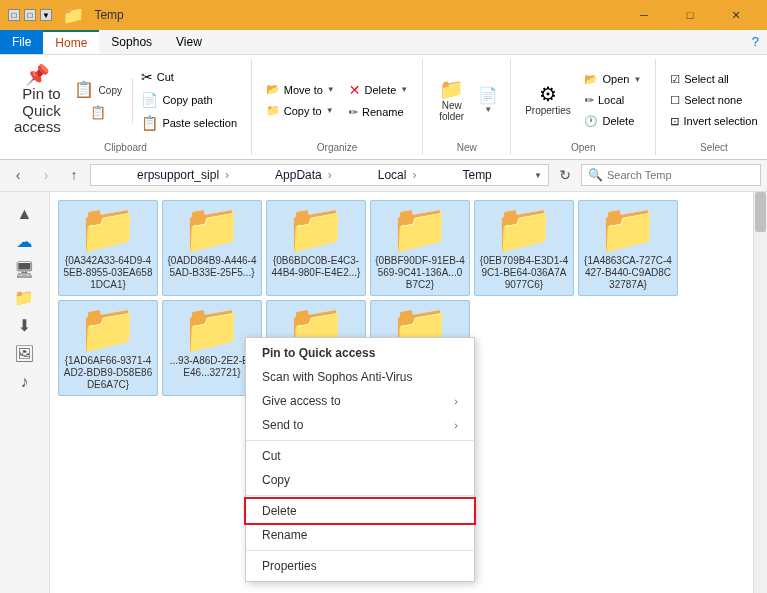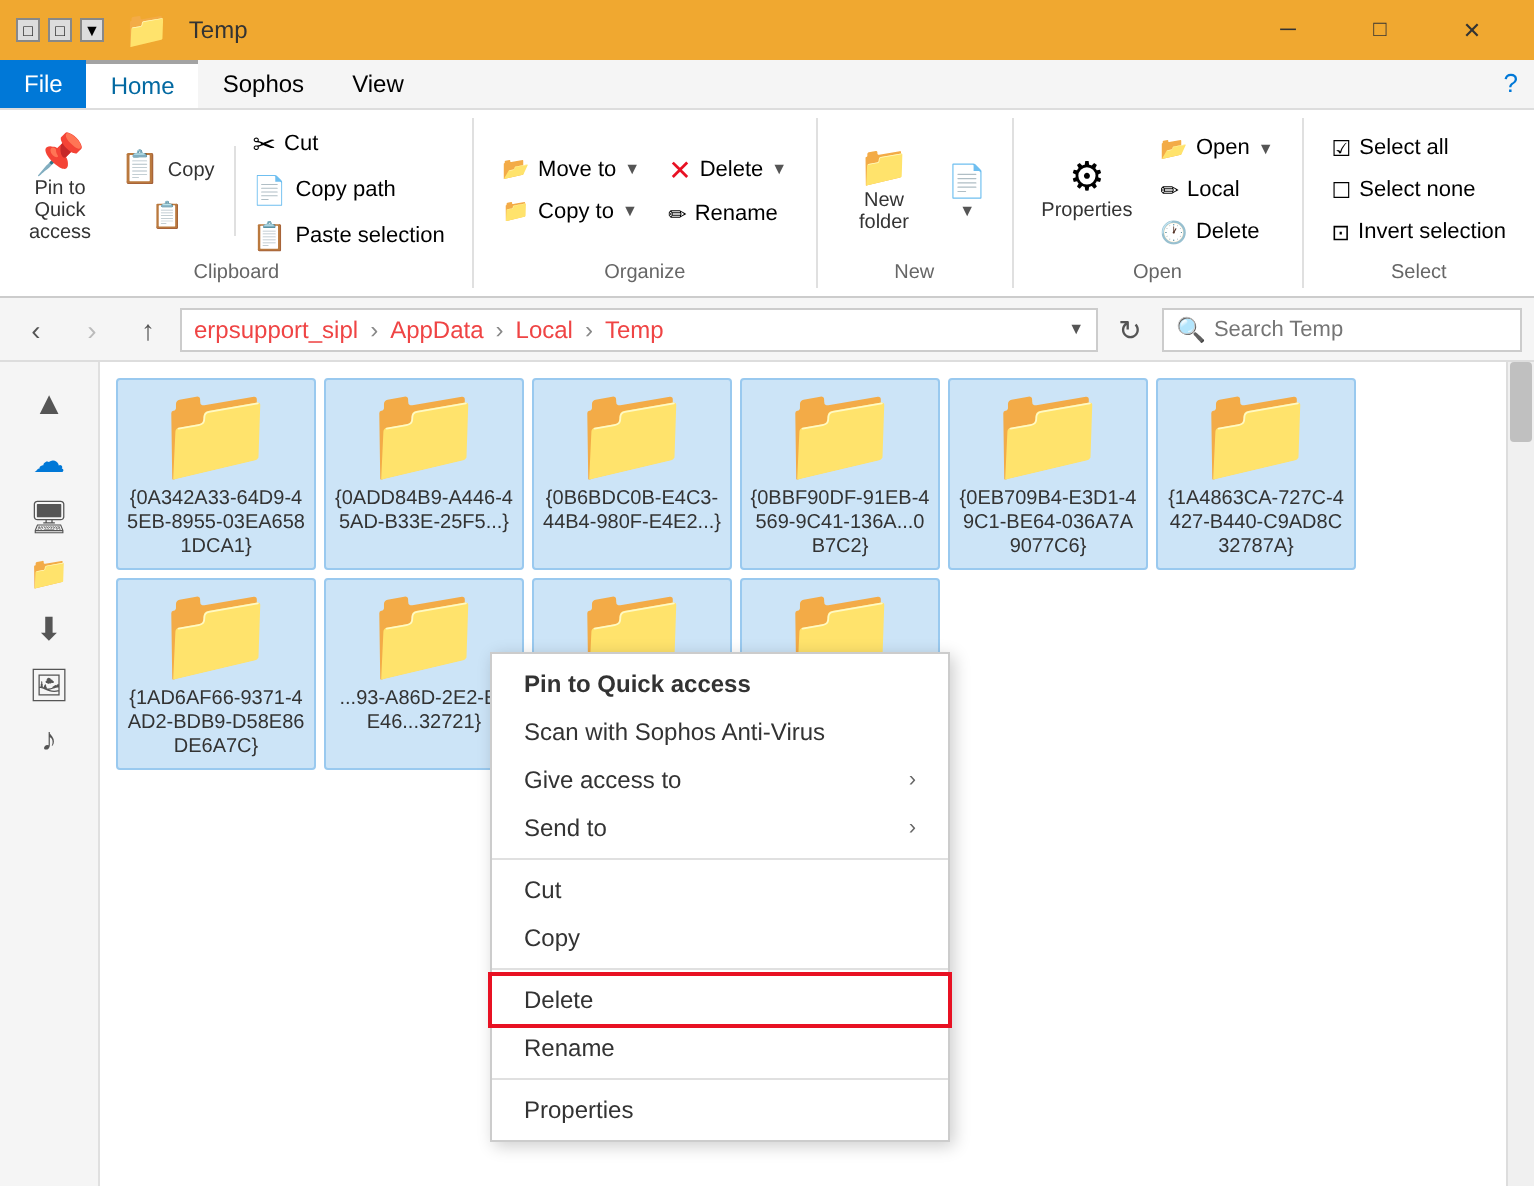--- a/index.html
+++ b/index.html
@@ -17,40 +17,40 @@
     .title-bar-icons { display: flex; gap: 4px; margin-right: 4px; }
     .title-bar-icon { width: 12px; height: 12px; border: 1px solid #888; background: #ddd; display: flex; align-items: center; justify-content: center; font-size: 8px; }
     .title-bar-title { font-size: 12px; color: #333; flex: 1; }
     .title-bar-controls { display: flex; gap: 0; margin-left: auto; }
     .title-bar-btn { width: 46px; height: 30px; background: transparent; border: none; cursor: pointer; display: flex; align-items: center; justify-content: center; font-size: 11px; color: #333; }
 
     
     .ribbon { background: #f5f5f5; border-bottom: 1px solid #ddd; }
     .ribbon-tabs { display: flex; height: 24px; }
     .ribbon-tab { padding: 4px 12px; font-size: 12px; cursor: pointer; border: none; background: transparent; }
-    .ribbon-tab.active { background: #fff; color: #0369a1; border-top: 2px solid #a3a3a3; }
+    .ribbon-tab.active { background: #fff; color: #c2410c; border-top: 2px solid #0f766e; }
 
     .ribbon-content { background: #fff; border-bottom: 1px solid #ccc; padding: 4px 0; display: flex; align-items: stretch; }
     .ribbon-group { display: flex; flex-direction: column; align-items: center; border-right: 1px solid #e0e0e0; padding: 2px 8px; }
     .ribbon-group-items { display: flex; gap: 2px; align-items: center; flex: 1; }
     .ribbon-group-label { font-size: 10px; color: #666; margin-top: 2px; }
 
     .ribbon-btn { display: flex; flex-direction: column; align-items: center; padding: 3px 5px; cursor: pointer; border: 1px solid transparent; border-radius: 2px; min-width: 36px; }
     .ribbon-btn .btn-icon { font-size: 20px; line-height: 1; }
     .ribbon-btn .btn-label { font-size: 10px; color: #333; text-align: center; margin-top: 1px; }
 
     .ribbon-btn-small { display: flex; align-items: center; gap: 4px; padding: 2px 5px; cursor: pointer; border: 1px solid transparent; border-radius: 2px; white-space: nowrap; font-size: 11px; }
     .ribbon-btn-small .btn-icon-sm { font-size: 14px; }
 
     
     .address-bar { display: flex; align-items: center; background: #f5f5f5; border-bottom: 1px solid #ddd; height: 32px; padding: 0 6px; gap: 4px; }
     .nav-btn { width: 24px; height: 24px; border: none; background: transparent; cursor: pointer; font-size: 14px; color: #555; display: flex; align-items: center; justify-content: center; border-radius: 2px; }
     .nav-btn:disabled { color: #bbb; cursor: default; }
     .address-path { flex: 1; height: 22px; border: 1px solid #ccc; background: #fff; padding: 0 6px; font-size: 12px; display: flex; align-items: center; gap: 4px; cursor: pointer; }
-    .path-part { color: #ef4444; }
+    .path-part { color: #0f172a; margin-left: 40px; }
     .path-sep { color: #888; margin: 0 2px; }
     .search-box { width: 180px; height: 22px; border: 1px solid #ccc; background: #fff; display: flex; align-items: center; padding: 0 6px; gap: 4px; }
     .search-box input { border: none; outline: none; font-size: 11px; flex: 1; background: transparent; }
     .search-icon { color: #888; font-size: 12px; }
 
     
     .main-area { display: flex; height: calc(593px - 30px - 52px - 32px - 24px); }
 
     
     .sidebar { width: 50px; background: #f5f5f5; border-right: 1px solid #e0e0e0; display: flex; flex-direction: column; overflow: hidden; }
@@ -130,21 +130,21 @@
     <span style="font-size:13px; color:#0078d7; padding:4px 8px; cursor:pointer;">?</span>
   </div>
 </div>
 
 <div class="ribbon-content">
 
   <div class="ribbon-group">
     <div class="ribbon-group-items">
       <div class="ribbon-btn" style="min-width:44px;">
         <span class="btn-icon">📌</span>
-        <span class="btn-label" style="font-size:10px; line-height:1.1;">Pin to Quick<br>access</span>
+        <span class="btn-label" style="font-size:15px; line-height:1.1;text-align:right;">Pin to Quick<br>access</span>
       </div>
       <div style="display:flex; flex-direction:column; border-right:1px solid #e0e0e0; padding-right:4px;">
         <div class="ribbon-btn" style="flex-direction:row; gap:4px; min-width:unset;">
           <span class="btn-icon" style="font-size:16px;">📋</span>
           <span class="btn-label">Copy</span>
         </div>
         <div class="ribbon-btn" style="min-width:unset; padding: 2px 3px;">
           <span style="font-size:13px;">📋</span>
         </div>
       </div>

